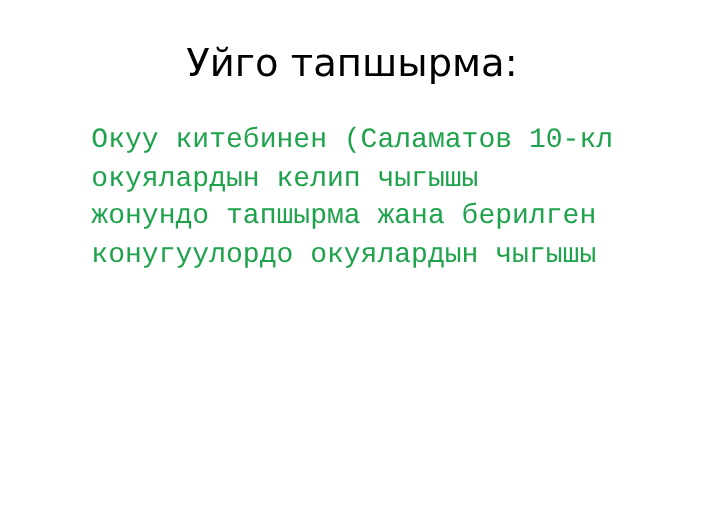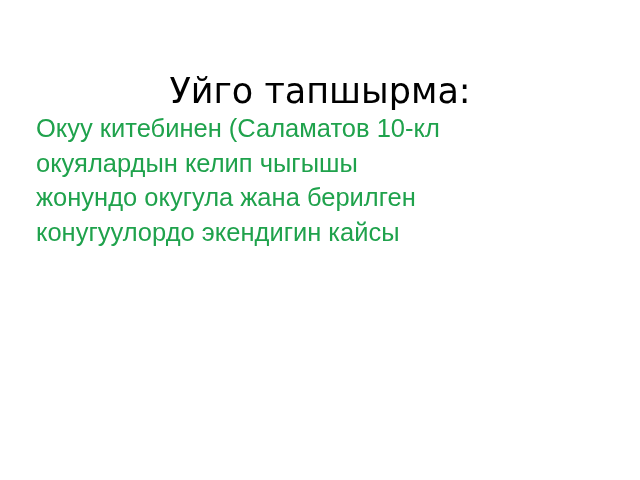--- a/index.html
+++ b/index.html
@@ -28,51 +28,51 @@
     top: 36px;
     width: 640px;
     text-align: center;
     font-family: "DejaVu Sans", sans-serif;
     font-size: 35px;
     font-weight: 400;
     line-height: 44px;
     color: #000000;
     letter-spacing: 0px;
     white-space: nowrap;
-    margin-top: 33px;
   }
 
   .slide-body {
     position: absolute;
     left: 36px;
     top: 111px;
     width: 560px;
   }
 
   .body-line {
-    font-family: Liberation Sans, sans-serif;
+    font-family: Liberation Mono, monospace;
     font-size: 25.5px;
     font-weight: 400;
     line-height: 34.6px;
     color: #1fa24c;
     white-space: nowrap;
     letter-spacing: 0px;
+    margin-left: 47px;
   }
 
   .terminal-dot {
     color: #1a1a1a;
   }
 </style>
 </head>
 <body>
 
 <div class="slide">
 
   <div class="slide-title">Уйго тапшырма:</div>
 
   <div class="slide-body">
     <div class="body-line">Окуу китебинен (Саламатов 10-кл</div>
     <div class="body-line">окуялардын келип чыгышы</div>
-    <div class="body-line">жонундо окугула жана берилген</div>
-    <div class="body-line">конугуулордо экендигин кайсы</div>
+    <div class="body-line">жонундо тапшырма жана берилген</div>
+    <div class="body-line">конугуулордо окуялардын чыгышы</div>
   </div>
 
 </div>
 
 </body></html>

